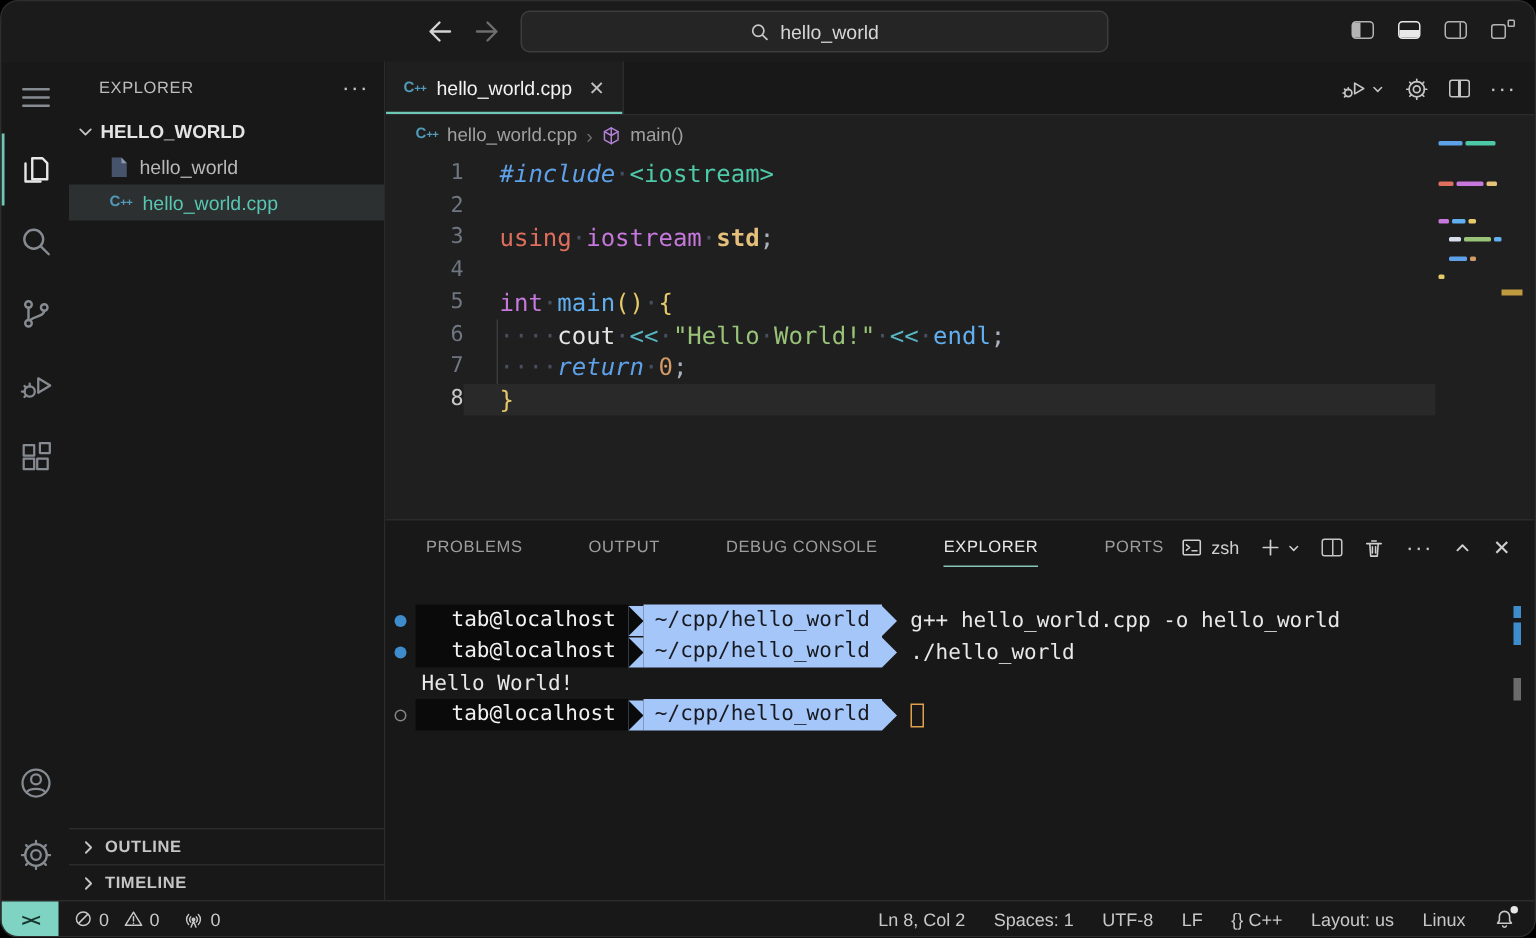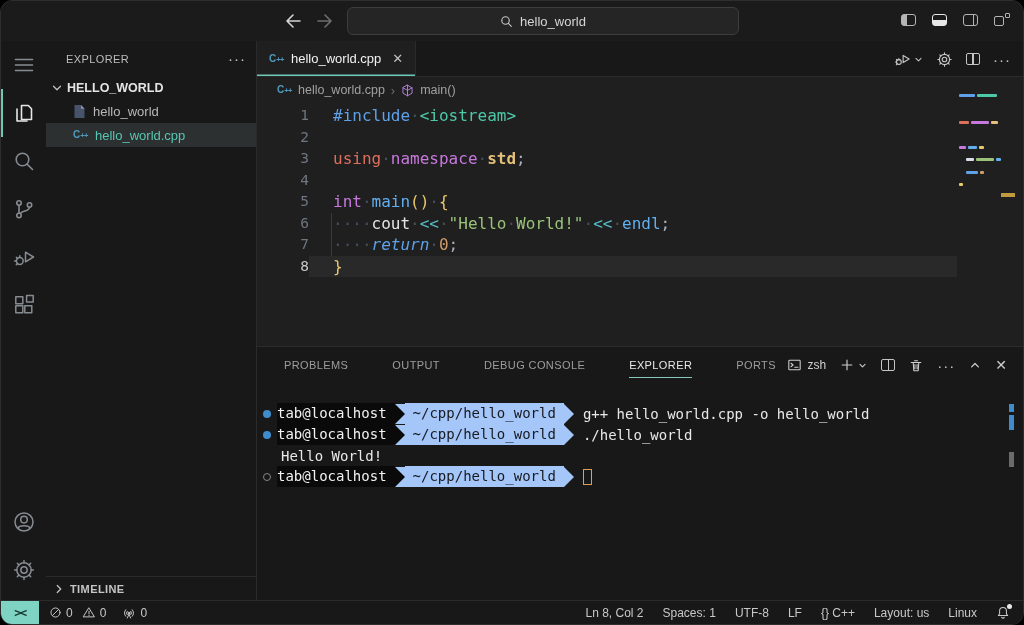--- a/index.html
+++ b/index.html
@@ -54,21 +54,21 @@
   .bc-sep{color:#6d6d6d;font-size:13px;}
 
   .code{position:relative;padding-top:2px;font-family:"DejaVu Sans Mono",monospace;font-size:16px;line-height:21.5px;}
   .codeline{display:flex;height:21.5px;position:relative;}
   .codeline .gutter{width:52px;text-align:right;color:#6e7681;font-size:14.5px;flex:none;position:relative;z-index:2;}
   .codeline .content{white-space:pre;padding-left:24px;position:relative;z-index:2;}
   .codeline.current::before{content:'';position:absolute;left:52px;right:66px;top:0;bottom:0;background:#292929;z-index:1;}
   .codeline.current .gutter{color:#c8c8c8;}
   .guided .content::before{content:'';position:absolute;left:22px;top:0;bottom:0;width:1px;background:#3a3a3a;}
   .tk{white-space:pre;}
-  .inc{color:#5ea1e8;margin-top:40px;}
+  .inc{color:#5ea1e8;font-style:italic;margin-top:40px;}
   .ret{color:#5ea1e8;font-style:italic;}
   .lib{color:#4ec9a8;}
   .coral{color:#de6e5d;}
   .purple{color:#c678dd;}
   .yellow{color:#e5c07b;font-weight:bold;}
   .blue{color:#61afef;}
   .gold{color:#e6c96a;}
   .fg{color:#e5e5e5;}
   .op{color:#56b6c2;}
   .str{color:#98c379;}
@@ -86,21 +86,21 @@
   .p-tab{font-size:11px;letter-spacing:.4px;color:#9d9d9d;position:relative;height:100%;display:flex;align-items:center;}
   .p-tab.active{color:#e8e8e8;}
   .p-tab.active::after{content:'';position:absolute;left:0;right:0;bottom:5px;height:1px;background:#85c6b9;}
   .panel-actions{position:absolute;right:16px;top:0;height:36px;display:flex;align-items:center;gap:14px;color:#cfcfcf;}
   .zsh-chip{display:flex;align-items:center;gap:6px;font-size:12px;color:#d0d0d0;}
   .term{margin-top:20px;font-family:"DejaVu Sans Mono",monospace;font-size:14px;color:#e8e8e8;}
   .trow{display:flex;align-items:center;height:21px;padding-left:6px;}
   .tgut{width:14px;display:flex;align-items:center;flex:none;}
   .dotf{width:8px;height:8px;border-radius:50%;background:#3f8ccc;}
   .doth{width:6px;height:6px;border-radius:50%;border:1.5px solid #868686;box-sizing:content-box;}
-  .seg-user{background:#0a0a0a;color:#f2f2f2;padding:0 8px 0 0;height:21px;line-height:21px;flex:none;text-align:center;}
+  .seg-user{background:#0a0a0a;color:#f2f2f2;padding:0 8px 0 24px;height:21px;line-height:21px;flex:none;text-align:center;}
   .arr-a{width:0;height:0;border-top:10.5px solid transparent;border-bottom:10.5px solid transparent;border-left:10px solid #0a0a0a;background:#a5c6f8;flex:none;}
   .seg-path{background:#a5c6f8;color:#171a21;padding:0 8px;height:21px;line-height:21px;flex:none;}
   .arr-b{width:0;height:0;border-top:10.5px solid transparent;border-bottom:10.5px solid transparent;border-left:10px solid #a5c6f8;flex:none;}
   .tcmd{margin-left:9px;white-space:pre;}
   .tout{padding-left:18px;white-space:pre;}
   .curblock{display:inline-block;width:9px;height:16px;border:1.5px solid #dfa14c;margin-left:9px;box-sizing:border-box;}
   .term-marks{position:absolute;right:9px;top:0;width:5px;height:100%;}
   .tmark{position:absolute;width:5px;}
 
   
@@ -235,20 +235,28 @@
       <span class="cpp-ic">C<small>++</small></span>
       <span>hello_world.cpp</span>
     </div>
     <div class="sb-bottom">
       <div class="sb-sect">
         <span style="display:flex;">
           <svg width="14" height="14" viewBox="0 0 16 16" fill="none" stroke="#c5c5c5" stroke-width="1.4">
               <path d="M6 4l4 4-4 4"></path>
             </svg>
         </span>
+        <span>OUTLINE</span>
+      </div>
+      <div class="sb-sect">
+        <span style="display:flex;">
+          <svg width="14" height="14" viewBox="0 0 16 16" fill="none" stroke="#c5c5c5" stroke-width="1.4">
+              <path d="M6 4l4 4-4 4"></path>
+            </svg>
+        </span>
         <span>TIMELINE</span>
       </div>
     </div>
   </div>
 
   <div class="editor-area">
     <div class="tabbar">
       <div class="tab">
         <span class="cpp-ic">C<small>++</small></span>
         <span>hello_world.cpp</span>
@@ -294,21 +302,21 @@
       <div class="codeline">
         <span class="gutter">1</span>
         <span class="content"><span class="tk inc">#include</span><span class="tk ws">·</span><span class="tk lib">&lt;iostream&gt;</span></span>
       </div>
       <div class="codeline">
         <span class="gutter">2</span>
         <span class="content"></span>
       </div>
       <div class="codeline">
         <span class="gutter">3</span>
-        <span class="content"><span class="tk coral">using</span><span class="tk ws">·</span><span class="tk purple">namespace</span><span class="tk ws">·</span><span class="tk yellow">std</span><span class="tk punct">;</span></span>
+        <span class="content"><span class="tk coral">using</span><span class="tk ws">·</span><span class="tk purple">iostream</span><span class="tk ws">·</span><span class="tk yellow">std</span><span class="tk punct">;</span></span>
       </div>
       <div class="codeline">
         <span class="gutter">4</span>
         <span class="content"></span>
       </div>
       <div class="codeline">
         <span class="gutter">5</span>
         <span class="content"><span class="tk purple">int</span><span class="tk ws">·</span><span class="tk blue">main</span><span class="tk gold">()</span><span class="tk ws">·</span><span class="tk gold">{</span></span>
       </div>
       <div class="codeline guided">

